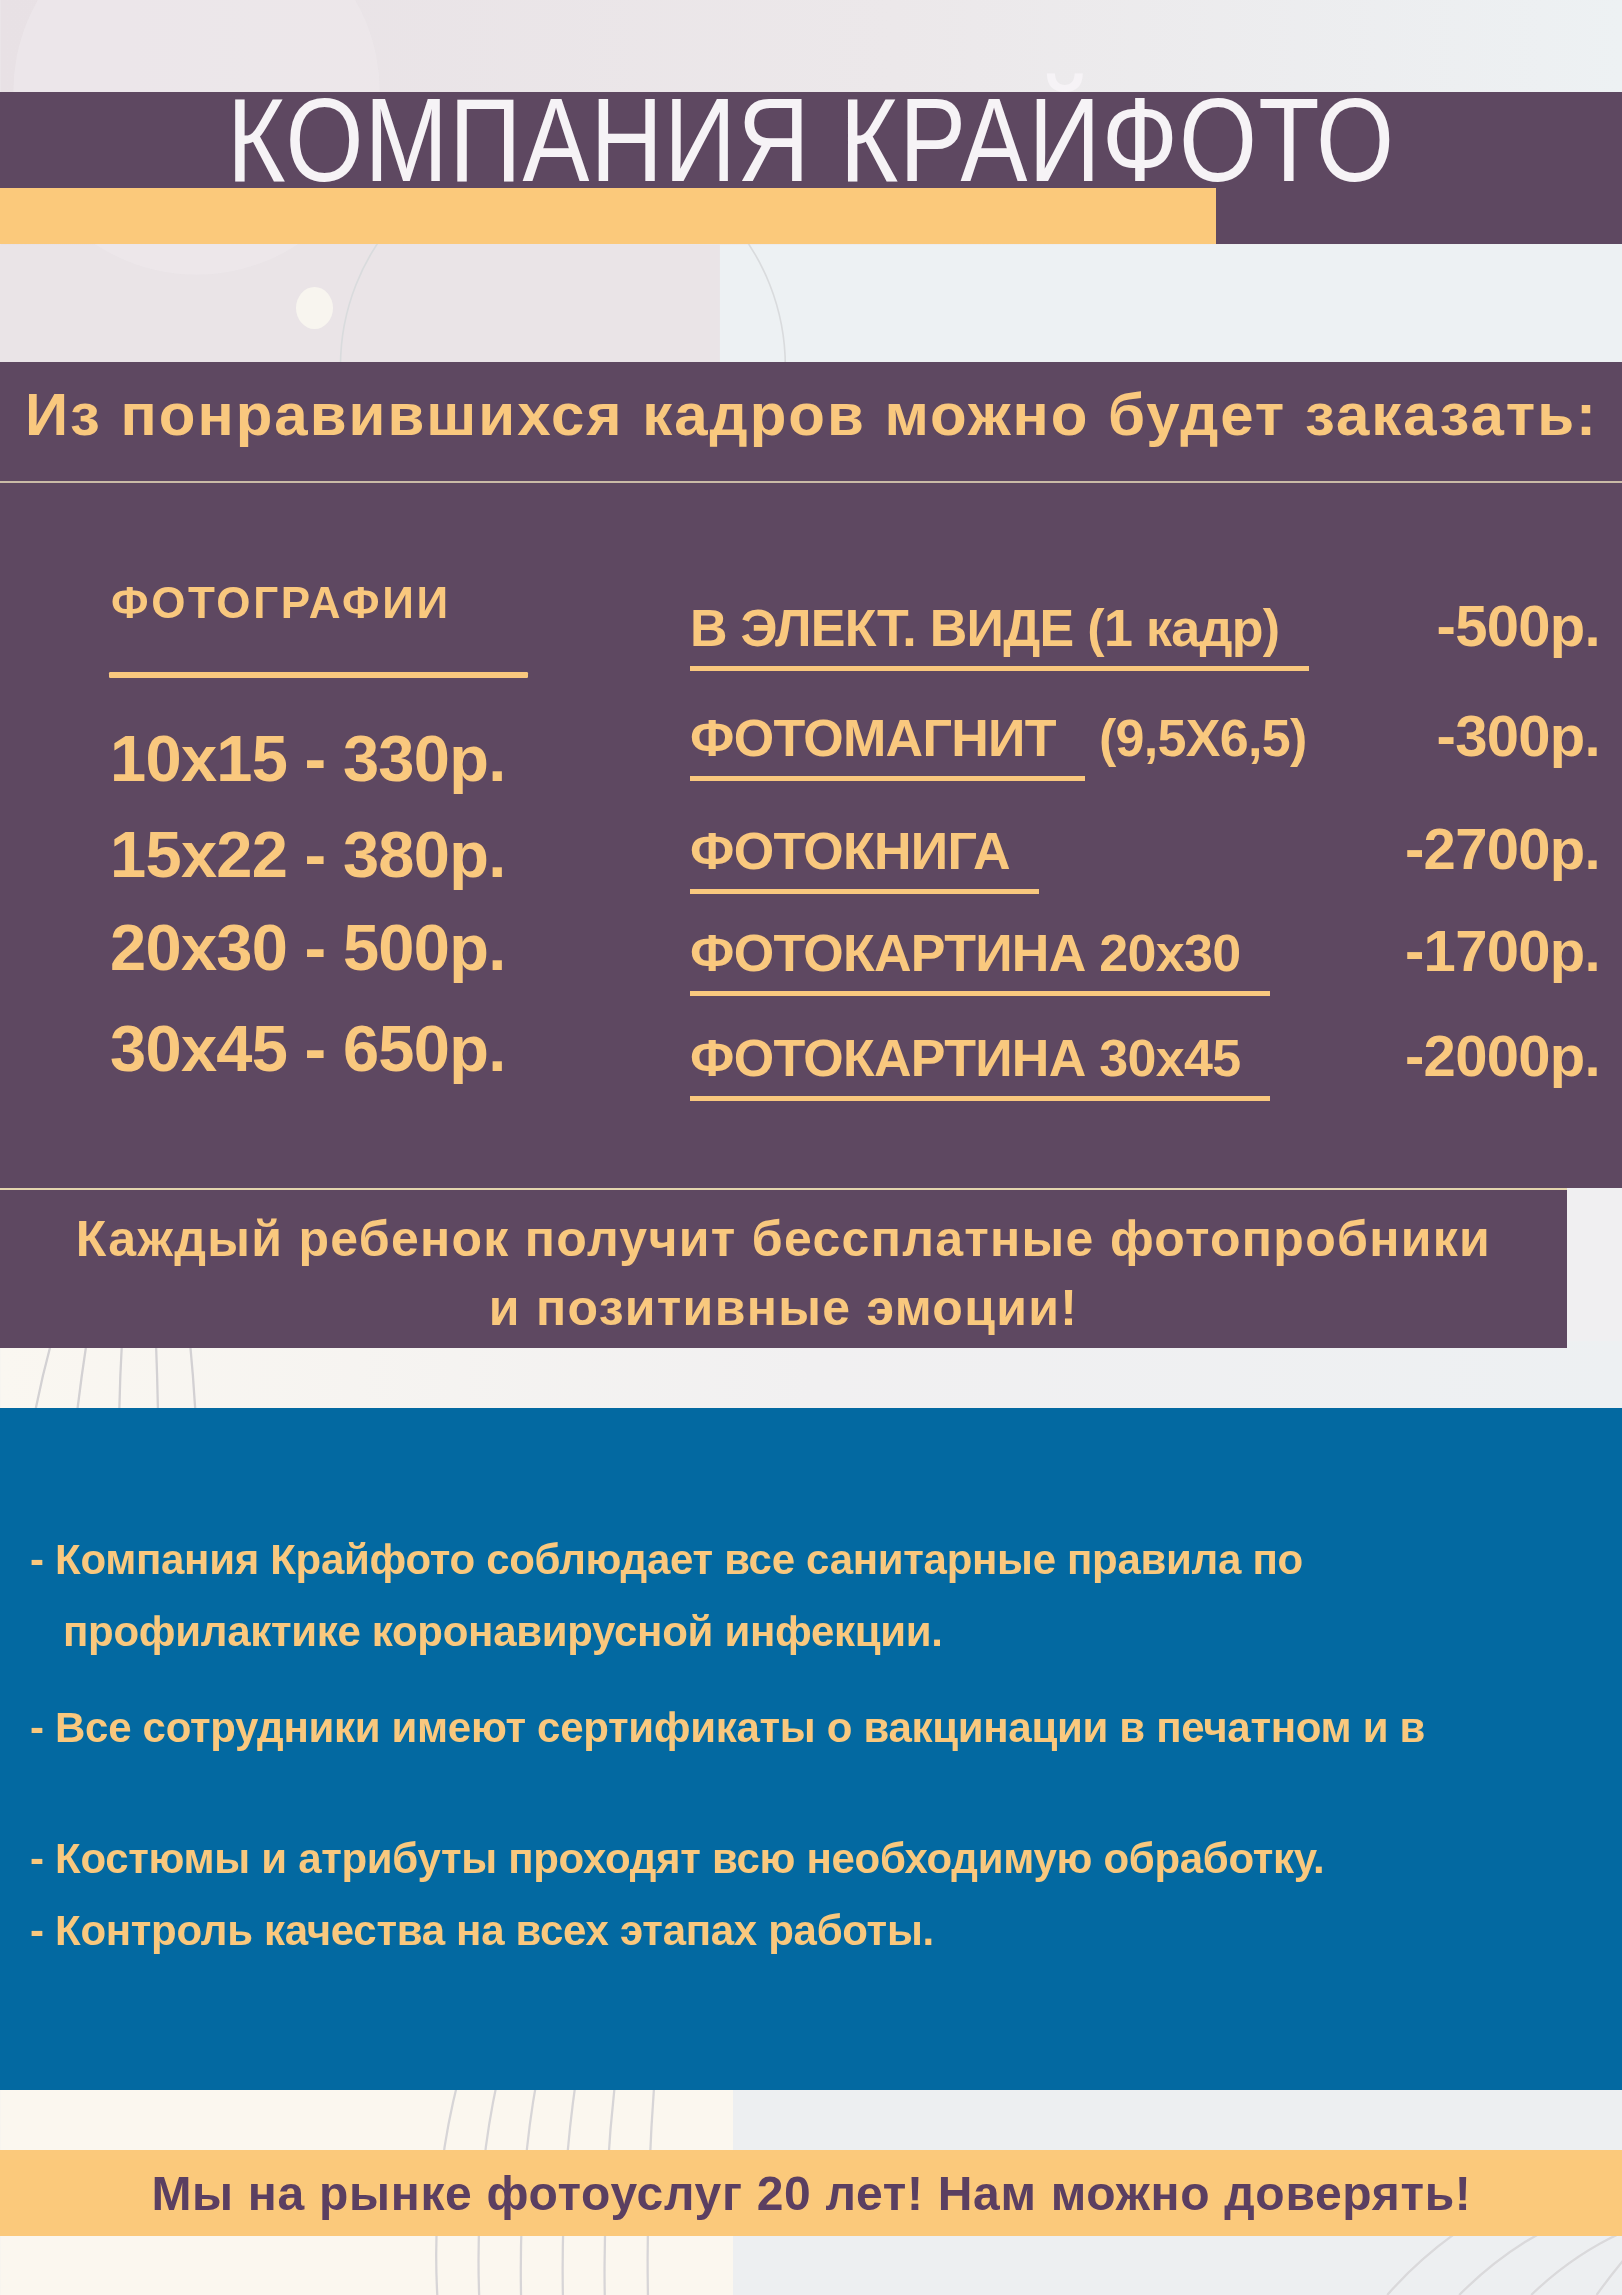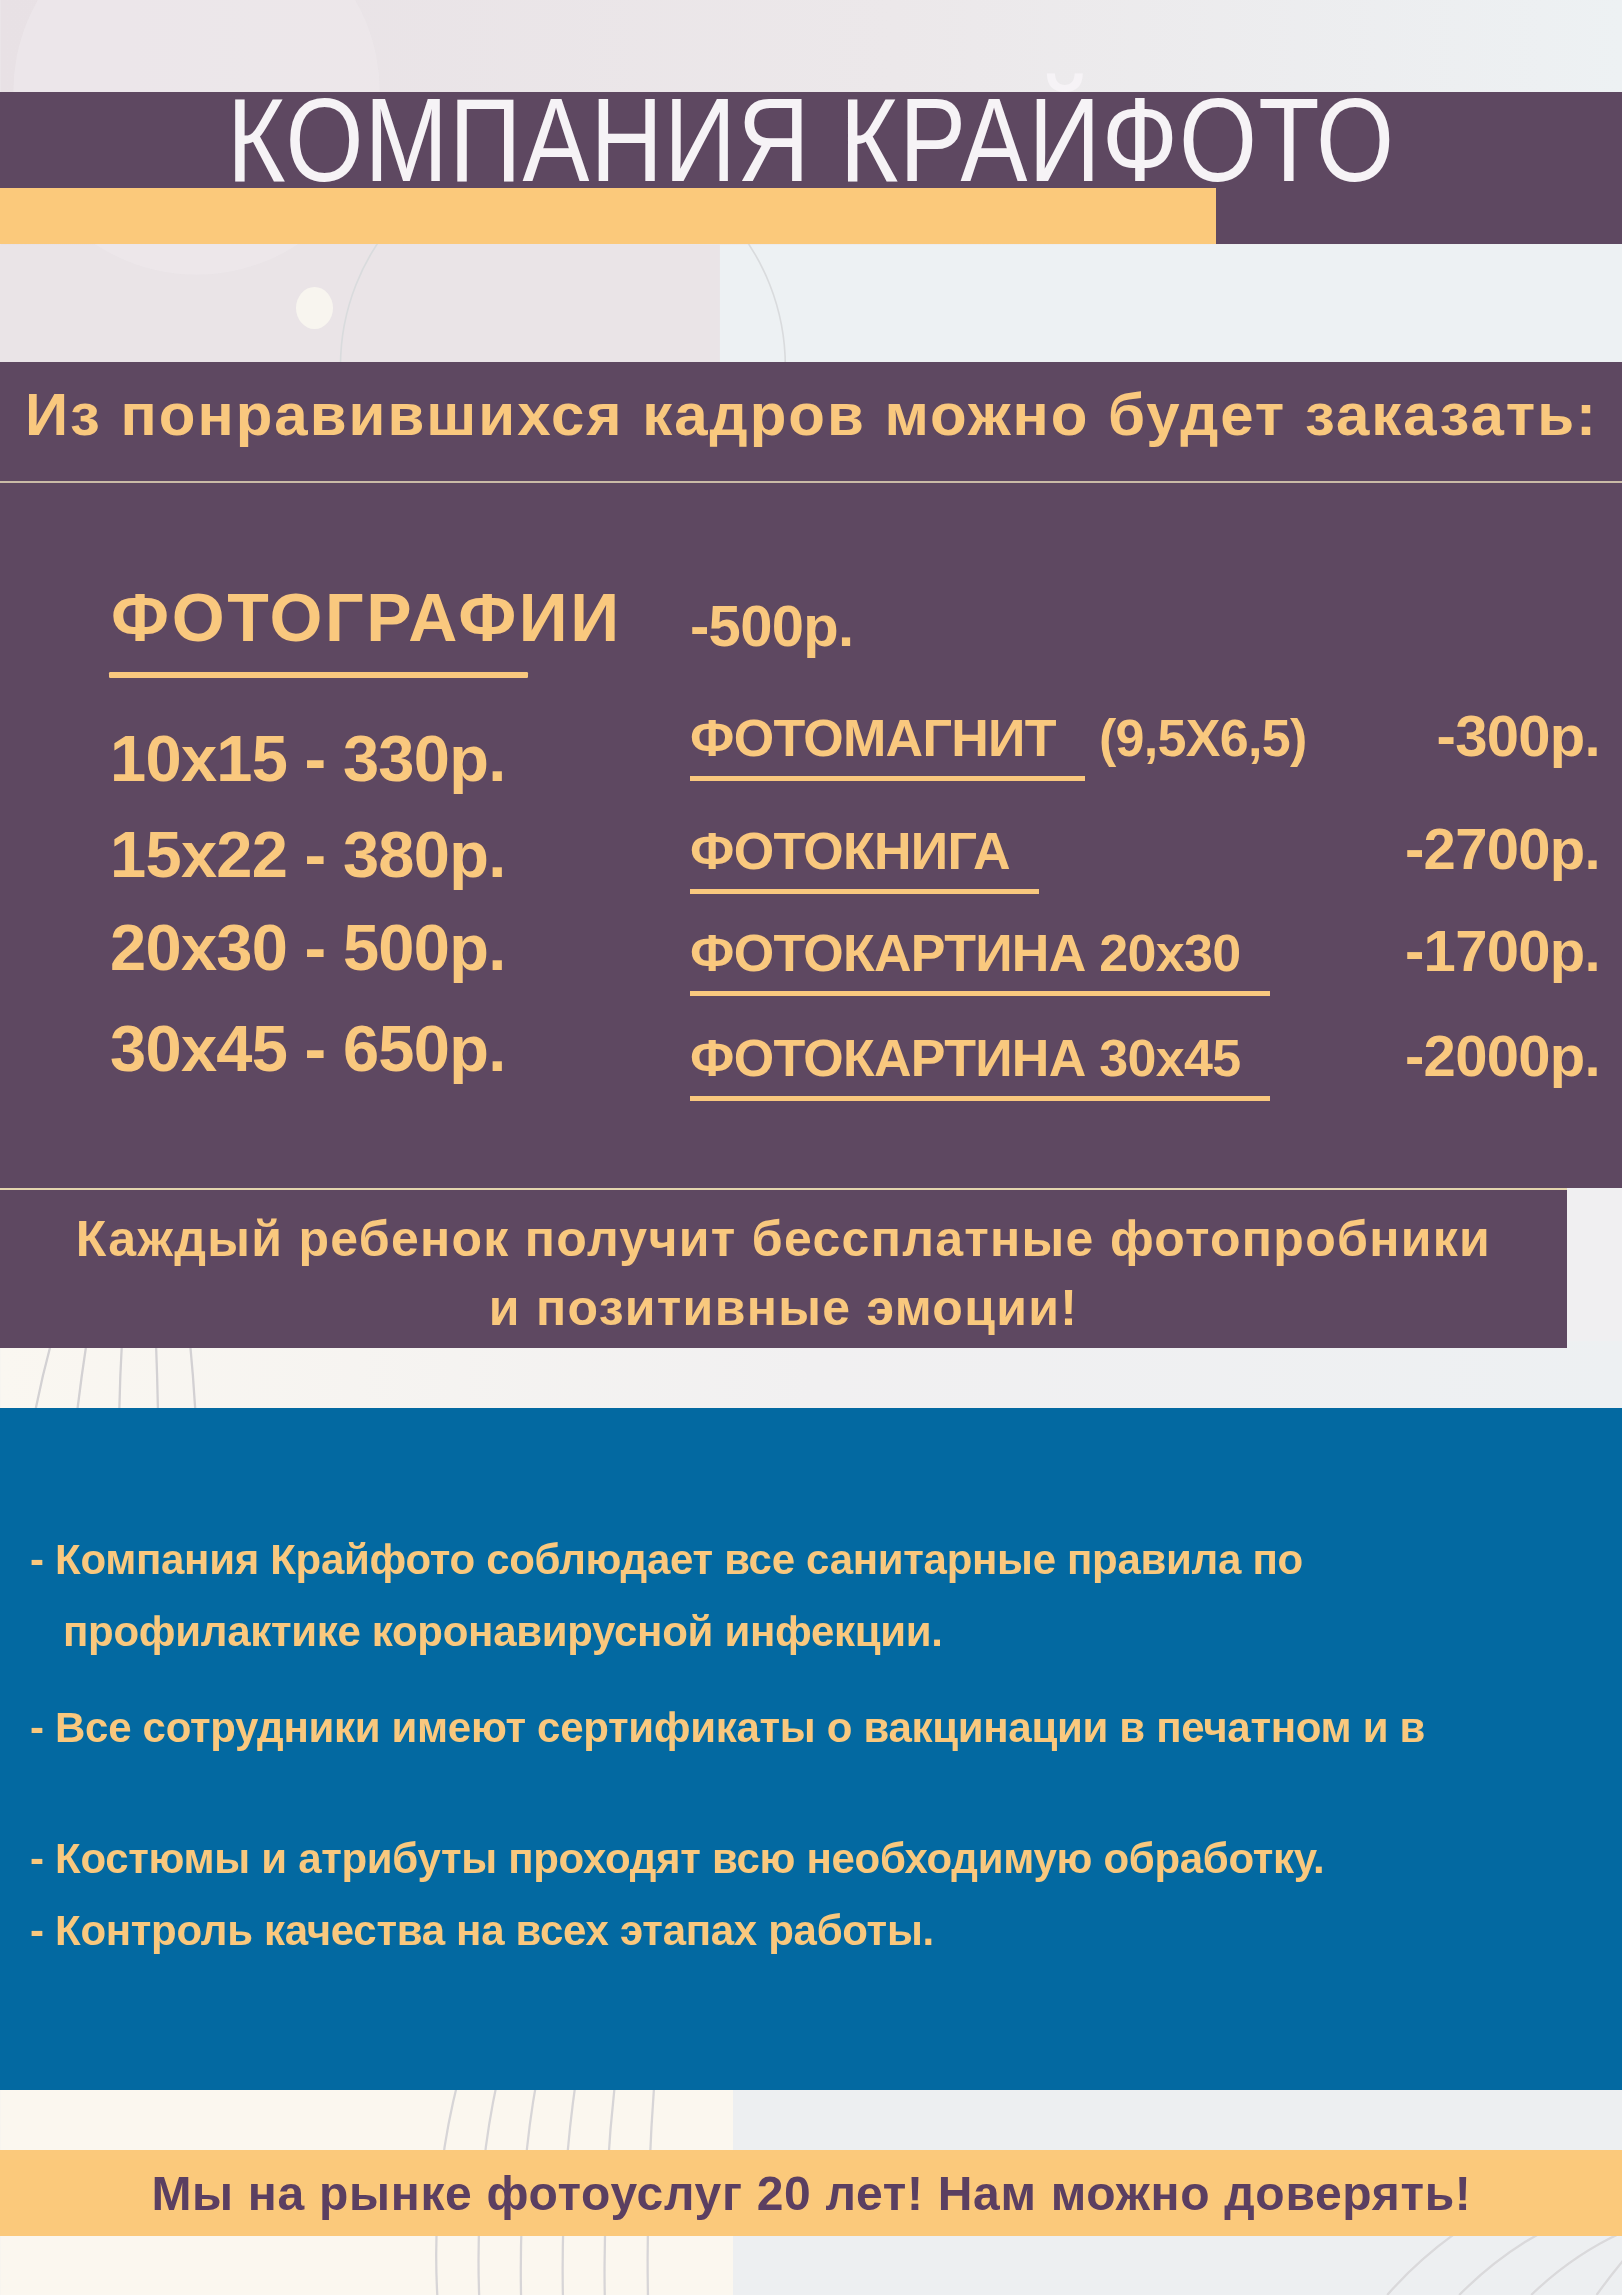--- a/index.html
+++ b/index.html
@@ -38,21 +38,21 @@
     position:absolute;left:0;top:18.3px;width:100%;
     text-align:center;font-size:60px;font-weight:700;letter-spacing:2px;
     white-space:nowrap;
   }
   .order-divider{
     position:absolute;left:0;top:119px;width:100%;height:2px;
     background:#ddd0b4;opacity:.85;
   }
   .photos-title{
     position:absolute;left:111px;top:216px;
-    font-size:68px;font-weight:700;letter-spacing:2.6px;white-space:nowrap;
+    font-size:44px;font-weight:700;letter-spacing:2.6px;white-space:nowrap;
   }
   .photos-underline{
     position:absolute;left:109px;top:310px;width:419px;height:5.9px;
     background:#f9c87e;border-radius:1.3px;
   }
   .photo-item{
     position:absolute;left:110px;
     font-size:65px;font-weight:700;letter-spacing:-0.7px;white-space:nowrap;
   }
   .pi0{top:359px;} .pi1{top:455px;} .pi2{top:548px;} .pi3{top:649px;}
@@ -166,20 +166,21 @@
 
     <div class="photos-title">ФОТОГРАФИИ</div>
     <div class="photos-underline"></div>
     <div class="photo-item pi0">10х15 - 330р.</div>
     <div class="photo-item pi1">15х22 - 380р.</div>
     <div class="photo-item pi2">20х30 - 500р.</div>
     <div class="photo-item pi3">30х45 - 650р.</div>
 
     <div class="products-col">
       <div class="product-row pr0">
+        <span class="product-name-group"><span class="u">В ЭЛЕКТ. ВИДЕ (1 кадр)</span><span></span></span>
         <span class="product-price">-500р.</span>
       </div>
       <div class="product-row pr1">
         <span class="product-name-group"><span class="u">ФОТОМАГНИТ</span><span> (9,5Х6,5)</span></span>
         <span class="product-price">-300р.</span>
       </div>
       <div class="product-row pr2">
         <span class="product-name-group"><span class="u">ФОТОКНИГА</span><span></span></span>
         <span class="product-price">-2700р.</span>
       </div>

